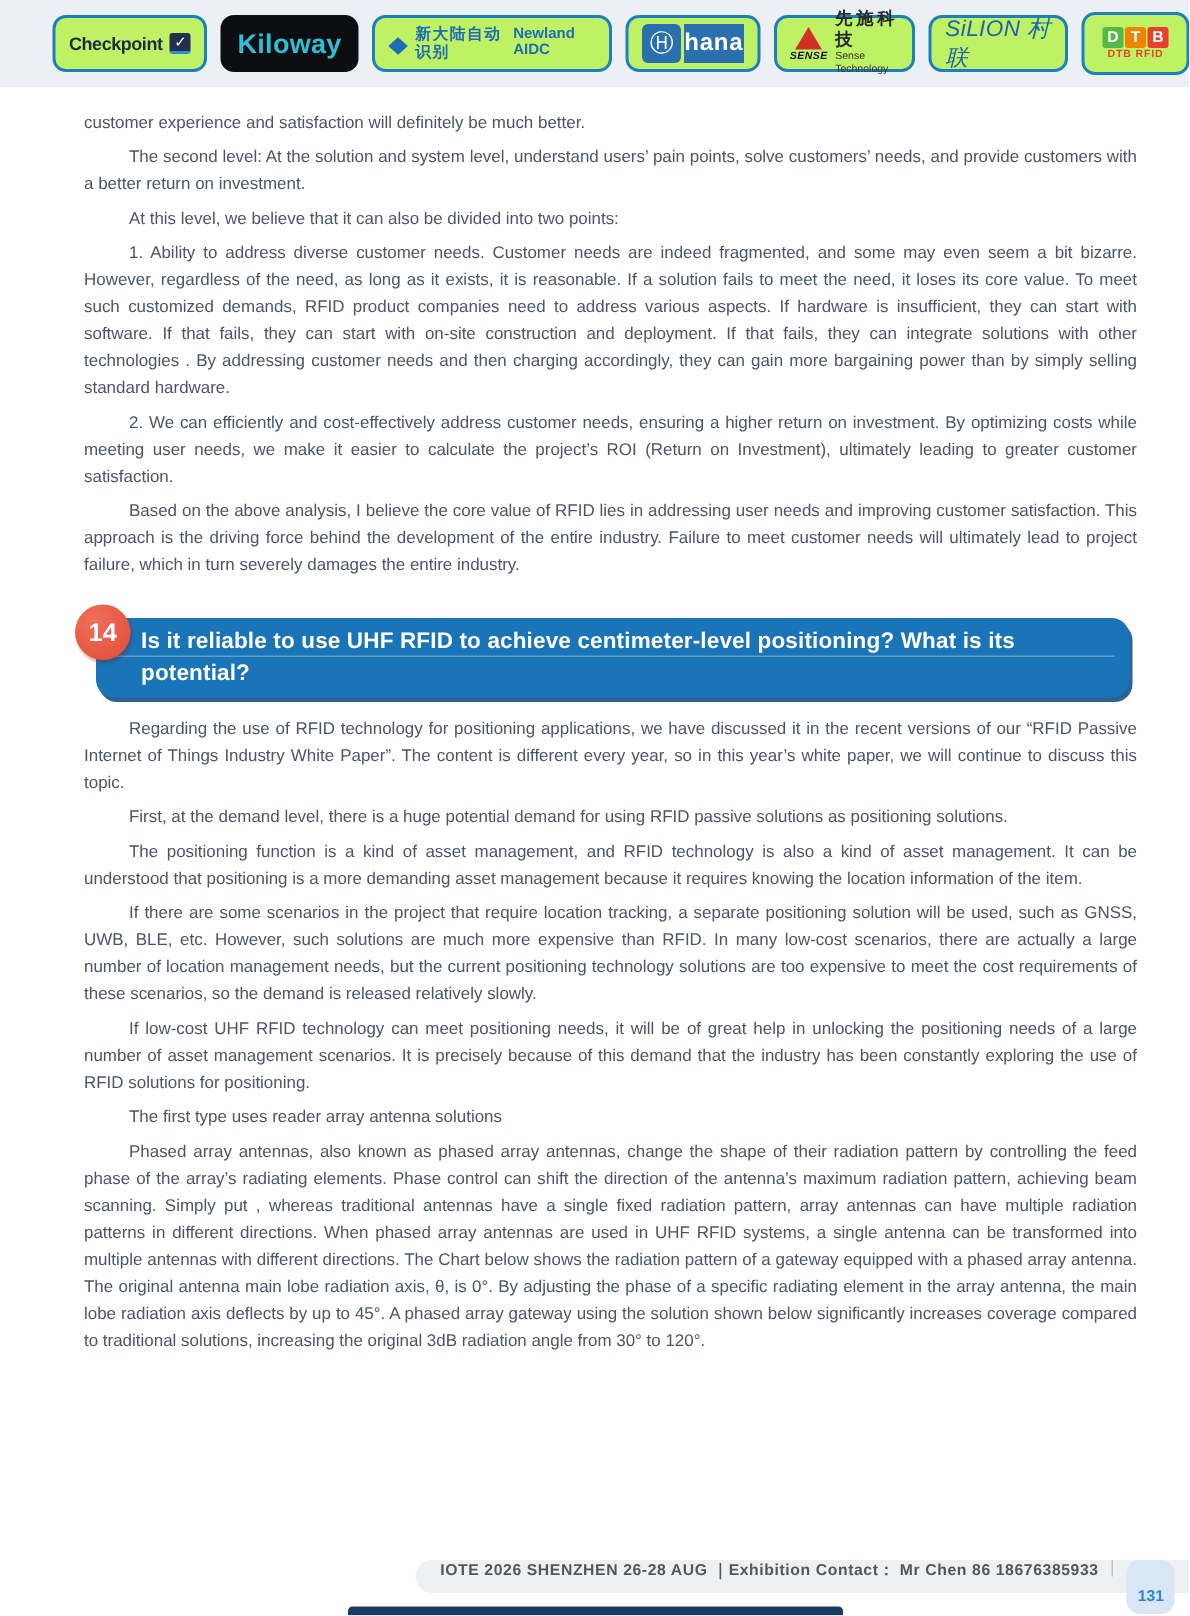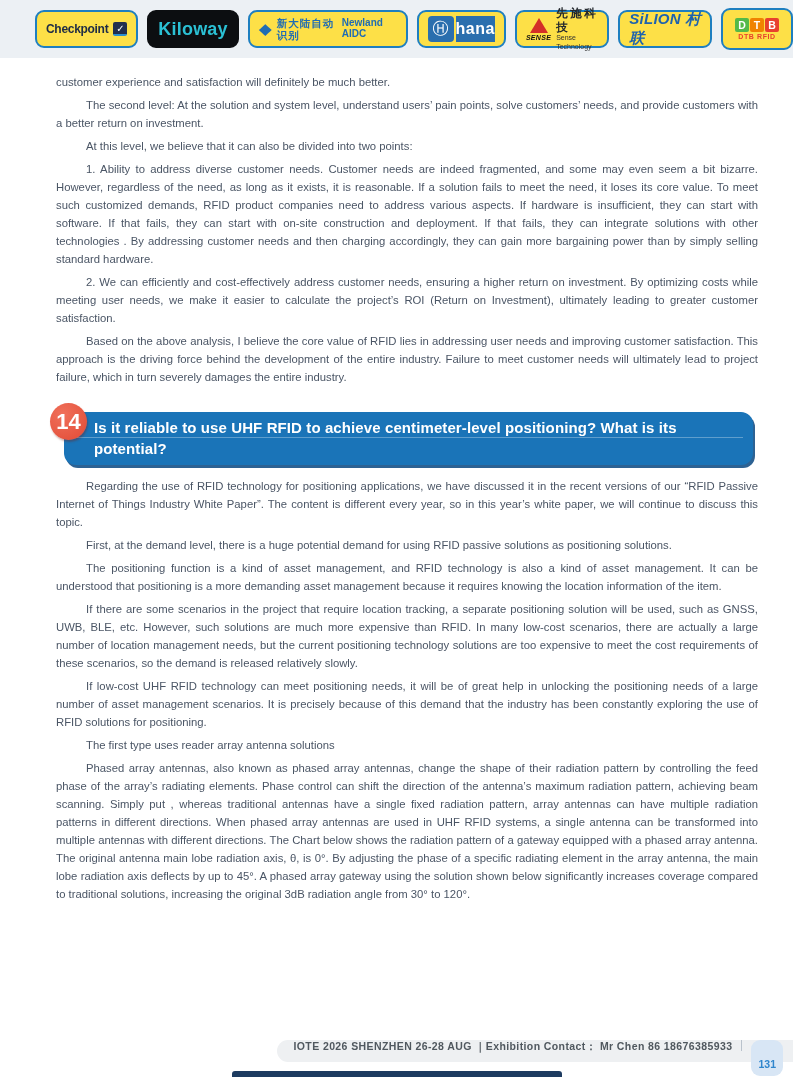--- a/index.html
+++ b/index.html
@@ -2,21 +2,21 @@
 <html style="--c-header_bg: #ecf0f4; --c-logo_border: #1e7fc0; --c-banner_blue: #1a74b8; --c-banner_shadow: #2d6293; --c-badge_red: #e14a35; --c-body_text: #4a5565; --c-kiloway_cyan: #2bc0d4; --c-newland_blue: #1f6cb4; --c-hana_blue: #2a6fae; --c-sense_red: #d42f27; --c-silion_blue: #1e63ae; --c-dtb_green: #54b948; --c-dtb_orange: #f08300; --c-dtb_red: #e8402d; --c-footer_bg: #eef0f2; --c-footer_text: #50585f; --c-page_number_blue: #2f86cd; --c-page_pill_bg: #d8e6f5; --c-bottom_bar_navy: #1d3b60;"><head>
 <meta charset="utf-8">
 <style>
   html,body{margin:0;padding:0;background:#fff;}
   .page{width:793px;height:1077px;position:relative;background:#fff;overflow:hidden;
         font-family:"Liberation Sans",sans-serif;}
 
   
   .logo-strip{height:58px;background:var(--c-header_bg,#ecf0f4);display:flex;align-items:center;
               padding-left:35px;gap:9px;box-sizing:border-box;}
-  .logo-box{height:38px;background:#fde047;border:2px solid var(--c-logo_border,#1e7fc0);
+  .logo-box{height:38px;background:#bef264;border:2px solid var(--c-logo_border,#1e7fc0);
             border-radius:9px;display:flex;align-items:center;justify-content:center;
             padding:0 9px;box-sizing:border-box;gap:5px;}
   .cp-label{font-size:12px;font-weight:bold;color:#1d2b45;letter-spacing:-.3px;}
   .cp-icon{width:14px;height:14px;background:#222f4e;color:#fff;font-size:10px;border-radius:2px;
            display:flex;align-items:center;justify-content:center;border-bottom:2px solid #2a8fd0;box-sizing:border-box;}
   .kiloway{background:#0c0e11;border-color:#0c0e11;justify-content:flex-end;}
   .kiloway .kw-label{font-size:18px;font-weight:bold;color:var(--c-kiloway_cyan,#2bc0d4);letter-spacing:.2px;}
   .nl-icon{font-size:17px;color:var(--c-newland_blue,#1f6cb4);line-height:1;transform:scaleY(.9);}
   .nl-col{display:flex;flex-direction:row;line-height:1.15;color:var(--c-newland_blue,#1f6cb4);}
   .nl-cn{font-size:10.5px;font-weight:bold;letter-spacing:1px;}
@@ -26,21 +26,21 @@
   .hana-word{height:26px;background:var(--c-hana_blue,#2a6fae);color:#fff;font-size:16px;font-weight:bold;
              display:flex;align-items:center;padding:0 0;letter-spacing:.5px;}
   .hana.logo-box{gap:2px;}
   .sense-left{display:flex;flex-direction:column;align-items:center;line-height:1;}
   .sense-tri{width:0;height:0;border-left:9px solid transparent;border-right:9px solid transparent;
              border-bottom:15px solid var(--c-sense_red,#d42f27);}
   .sense-word{font-size:7px;font-weight:bold;font-style:italic;color:#111;margin-top:1px;letter-spacing:.3px;}
   .sense-col{display:flex;flex-direction:column;line-height:1.2;}
   .sense-cn{font-size:11.5px;color:#23282d;letter-spacing:2.5px;font-weight:bold;}
   .sense-en{font-size:7px;color:#333;}
-  .silion-label{font-size:15px;font-weight:bold;font-style:italic;color:var(--c-silion_blue,#1e63ae);letter-spacing:.3px;}
+  .silion-label{font-size:15px;font-weight:normal;font-style:italic;color:var(--c-silion_blue,#1e63ae);letter-spacing:.3px;}
   .dtb{flex-direction:column;gap:1px;height:42px;padding:3px 12px;}
   .dtb-row{display:flex;gap:1px;}
   .dtb-sq{width:14px;height:14px;color:#fff;font-size:10.5px;font-weight:bold;display:flex;
           align-items:center;justify-content:center;border-radius:2px;}
   .dtb-d{background:var(--c-dtb_green,#54b948);}
   .dtb-t{background:var(--c-dtb_orange,#f08300);}
   .dtb-b{background:var(--c-dtb_red,#e8402d);}
   .dtb-caption{font-size:7px;font-weight:bold;color:var(--c-dtb_red,#e8402d);letter-spacing:.6px;}
 
   
@@ -52,21 +52,21 @@
   
   .banner-row{position:relative;margin:26px 5px 12px 8px;}
   .qbar{position:relative;background:var(--c-banner_blue,#1a74b8);border-radius:12px;
         box-shadow:2px 3px 0 0 var(--c-banner_shadow,#2d6293);
         padding:5px 14px 6px 30px;min-height:41px;box-sizing:border-box;display:flex;align-items:center;}
   .qbar::after{content:"";position:absolute;left:10px;right:10px;top:25px;height:1px;
                background:rgba(255,255,255,.30);}
   .qtitle{font-size:15px;font-weight:bold;color:#fff;line-height:21px;letter-spacing:.1px;}
   .qnum{position:absolute;left:-14px;top:-9px;width:37px;height:37px;border-radius:50%;z-index:2;
         background:radial-gradient(circle at 35% 30%, #f0705a, var(--c-badge_red,#e14a35));
-        color:#fff;font-size:22px;font-weight:bold;display:flex;align-items:center;justify-content:center;
+        color:#fff;font-size:17px;font-weight:bold;display:flex;align-items:center;justify-content:center;
         box-shadow:1px 2px 2px rgba(120,30,15,.35);}
 
   
   .footer-bar{position:absolute;right:0;top:1040px;height:22px;background:var(--c-footer_bg,#eef0f2);
               display:flex;padding:0 10px 0 16px;border-radius:11px 0 0 11px;margin-left:43px;}
   .footer-info{font-size:10.5px;color:var(--c-footer_text,#50585f);letter-spacing:.4px;font-weight:bold;}
   .fdiv{width:1px;height:11px;background:#b9c2cc;margin:0 9px;}
   .page-pill{background:var(--c-page_pill_bg,#d8e6f5);color:var(--c-page_number_blue,#2f86cd);
              font-size:10.5px;font-weight:bold;padding:18px 7px;border-radius:9px;}
 

